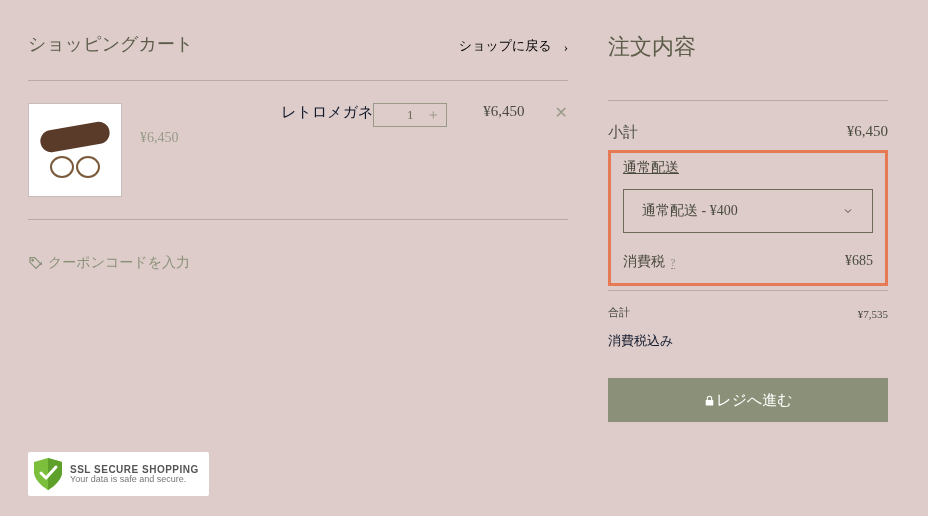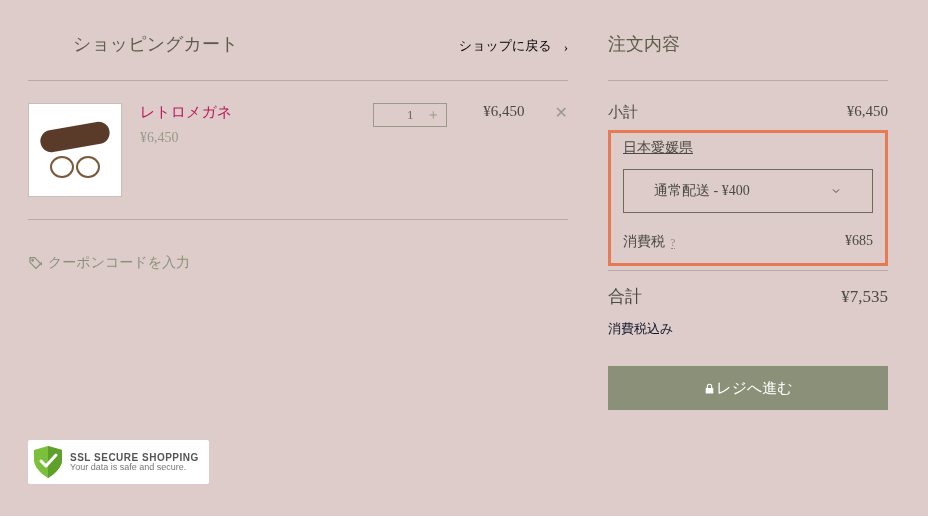--- a/index.html
+++ b/index.html
@@ -13,21 +13,21 @@
     color: #4a4a3f;
   }
   .layout { display: flex; gap: 40px; }
   .left { flex: 1; }
   .right { width: 280px; }
 
   .cart-header {
     display: flex; justify-content: space-between; align-items: baseline;
     border-bottom: 1px solid #b9aaa7; padding-bottom: 24px;
   }
-  .cart-title { font-size: 18px; color: #5c5c49; font-weight: 400; margin-left: 45px; }
+  .cart-title { font-size: 18px; color: #5c5c49; font-weight: 400; }
   .back-link { color: #000000; font-size: 13px; display: flex; align-items: flex-end; gap: 12px; }
 
   .cart-item {
     display: flex; align-items: flex-start; padding: 22px 0;
     border-bottom: 1px solid #b9aaa7;
   }
   .thumb {
     width: 94px; height: 94px; background: #fff; border: 1px solid #c9bdbb;
     display: flex; flex-direction: column; justify-content: center; align-items: center;
     gap: 4px;
@@ -41,21 +41,21 @@
   }
   .glasses::before, .glasses::after {
     content: ""; position: absolute; width: 20px; height: 18px;
     border: 2px solid #7a5a3a; border-radius: 50%;
     top: 0;
   }
   .glasses::before { left: 0; }
   .glasses::after { right: 0; }
 
   .item-info { flex: 1; padding-left: 18px; }
-  .item-name { font-size: 15px; color: #be185d; margin-bottom: 8px; }
+  .item-name { font-size: 15px; color: #0f172a; margin-bottom: 8px; text-align: right; }
   .item-price { font-size: 14px; color: #9a9a88; }
 
   .qty {
     border: 1px solid #9a9a88; width: 74px; height: 24px;
     display: flex; align-items: center; justify-content: center;
     font-size: 13px; margin-right: 36px; position: relative;
     color: #6b6b58;
     font-family: Georgia, serif;
   }
   .qty .plus { position: absolute; right: 6px; color: #9a9a88; font-size: 14px;}
@@ -65,66 +65,66 @@
   .remove { color: #9a9a88; font-size: 16px; cursor: pointer; }
 
   .action-row {
     display: flex; align-items: center; gap: 4px;
     padding: 14px 0; color: #8b9178; font-size: 14px;
   }
   .action-row svg { flex-shrink: 0; }
 
   
   .order-title {
-    font-size: 18px; color: #5c5c49; font-weight: 400;
-    border-bottom: 1px solid #b9aaa7; padding-bottom: 24px;
+    font-size: 22px; color: #5c5c49; font-weight: 400;
+    border-bottom: 1px solid #b9aaa7; padding-bottom: 38px;
   }
   .summary-row {
     display: flex; justify-content: space-between;
     align-items: flex-start;
     padding: 10px 0; font-size: 15px; color: #4a4a3f;
   }
   .summary-row.small { font-size: 14px; }
   .dest { font-size: 14px; text-decoration: underline; color: #4a4a3f; margin-top: -4px; margin-bottom: 12px; }
 
   .highlight-box {
     border: 3px solid #e67a54;
     padding: 10px 12px 12px;
     margin-top: -2px;
   }
 
   .ship-select {
     border: 1px solid #6b6b58; height: 44px;
     display: flex; align-items: center; justify-content: space-between;
-    padding: 0 30px; font-size: 14px; color: #4a4a3f;
+    padding: 0 18px; font-size: 14px; color: #4a4a3f;
     margin: 6px 0 10px;
   }
 
   .hr { border-top: 1px solid #b9aaa7; margin-top: 4px; }
 
   .total-row {
-    display: flex; justify-content: space-between; align-items: center;
-    padding-top: 14px; font-size: 17px;
+    display: flex; justify-content: space-between; align-items: flex-end;
+    padding-top: 14px; font-size: 11px;
   }
   .tax-note { font-size: 13px; color: #0f172a; margin-top: 12px; }
 
   .checkout-btn {
     background: #8b9178; color: #fff; height: 44px;
     display: flex; align-items: center; justify-content: center;
     font-size: 15px; margin-top: 28px;
     font-family: inherit; border: none; width: 100%; cursor: pointer;
   }
 
   .help-q {
     font-size: 11px; color: #8a8a78; border-bottom: 1px dotted #8a8a78;
     margin-left: 2px;
   }
 
   .ssl-badge {
-    position: absolute; left: 28px; bottom: 32px;
+    position: absolute; left: 28px; bottom: 20px;
     display: flex; align-items: center; background: #fff;
     padding: 4px 10px 4px 4px; gap: 6px;
     font-family: Arial, sans-serif;
     border-radius: 2px;
   }
   .shield {
     width: 32px; height: 36px; position: relative;
   }
   .shield svg { width: 100%; height: 100%; }
   .ssl-text { line-height: 1.1; }
@@ -177,21 +177,21 @@
 
   <div class="right">
     <div class="order-title">注文内容</div>
 
     <div class="summary-row" style="padding-top:22px;">
       <span>小計</span>
       <span>¥6,450</span>
     </div>
 
     <div class="highlight-box">
-      <div class="dest">日本愛媛県</div>
+      <div class="dest">通常配送</div>
 
       <div class="ship-select">
         <span>通常配送 - ¥400</span>
         <svg width="12" height="12" viewBox="0 0 24 24" fill="none" stroke="#4a4a3f" stroke-width="2">
             <polyline points="6 9 12 15 18 9"></polyline>
           </svg>
       </div>
 
       <div class="summary-row small" style="padding-bottom:0;">
         <span>

